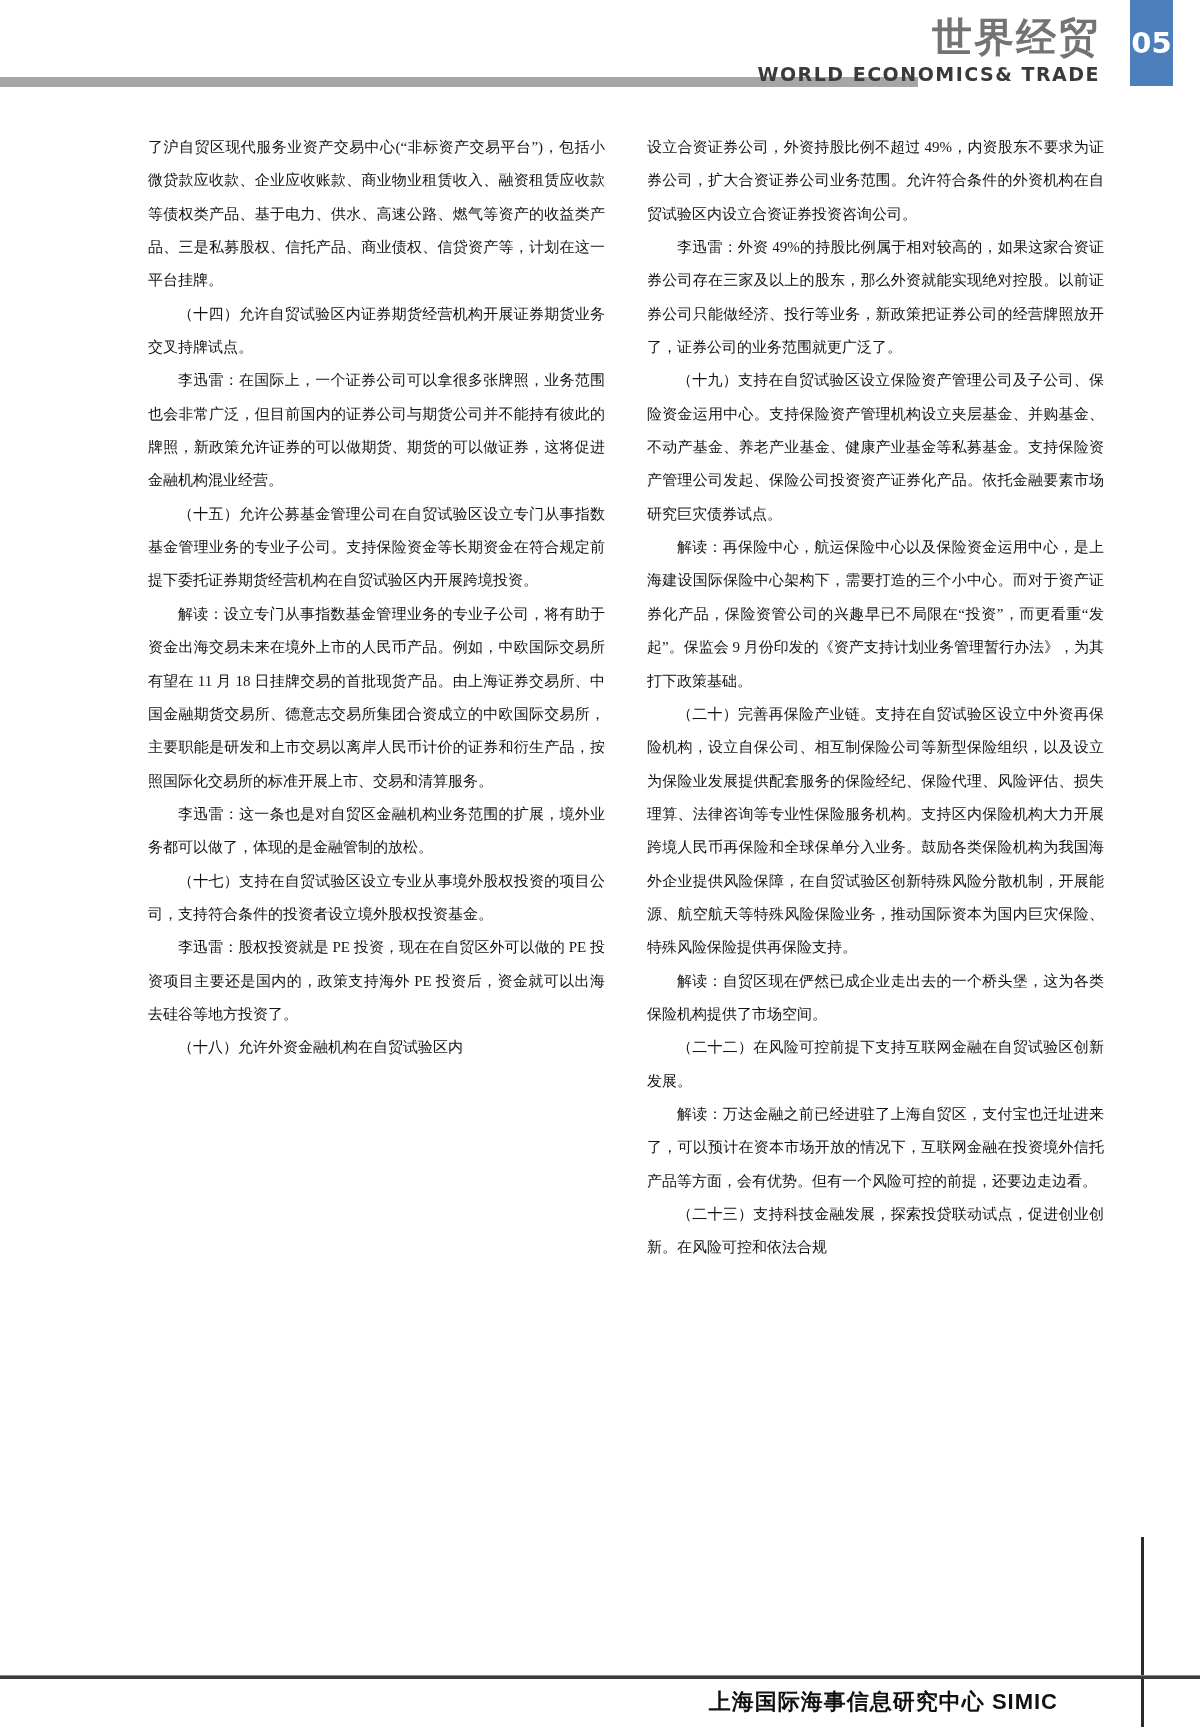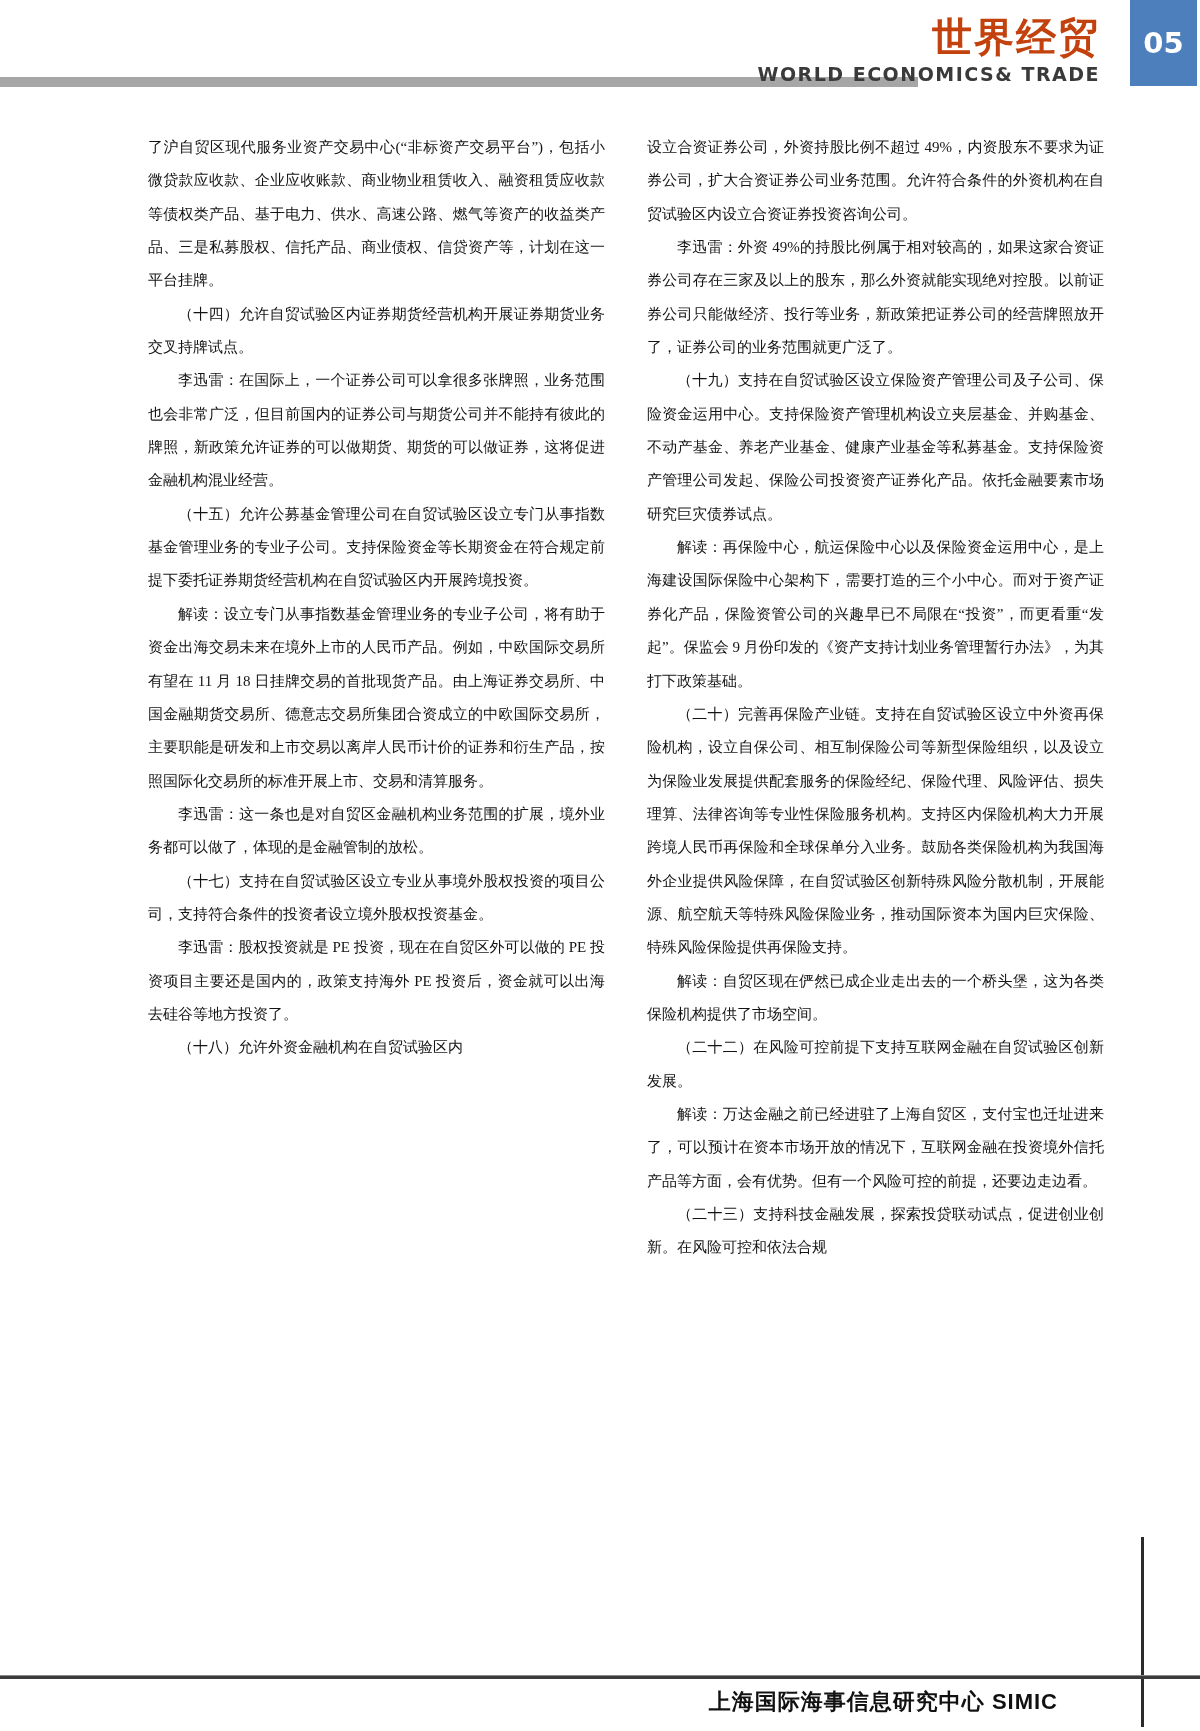--- a/index.html
+++ b/index.html
@@ -29,37 +29,37 @@
     position: absolute;
     top: 14px;
     right: 100px;
     text-align: right;
   }
   .masthead-title {
     font-family: "DejaVu Sans", "Liberation Sans", sans-serif;
     font-weight: bold;
     font-size: 40px;
     line-height: 46px;
-    color: #c2410c;
+    color: #737373;
     letter-spacing: 2px;
   }
   .masthead-subtitle {
     margin-top: 3px;
     font-family: "DejaVu Sans", "Liberation Sans", sans-serif;
     font-weight: bold;
     font-size: 19px;
     letter-spacing: 1.5px;
     color: #3a3a3a;
     white-space: nowrap;
   }
   .page-num-box {
     position: absolute;
     top: 0;
     left: 1130px;
-    width: 67px;
+    width: 43px;
     height: 86px;
     background: #4e7fbd;
     display: flex;
     align-items: center;
     justify-content: center;
   }
   .page-num {
     font-family: "DejaVu Sans", "Liberation Sans", sans-serif;
     font-weight: bold;
     font-size: 29px;

